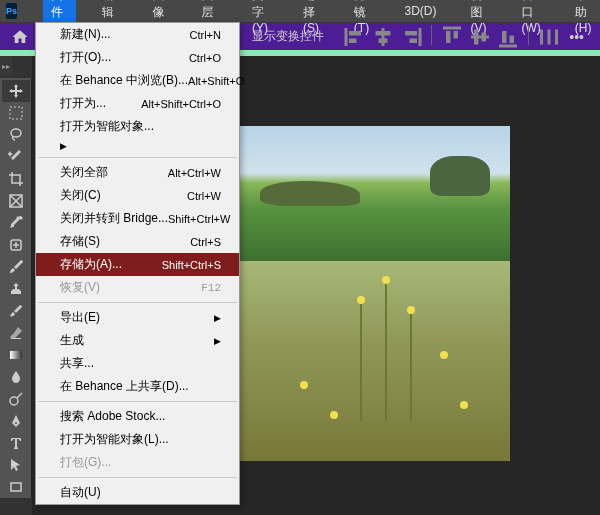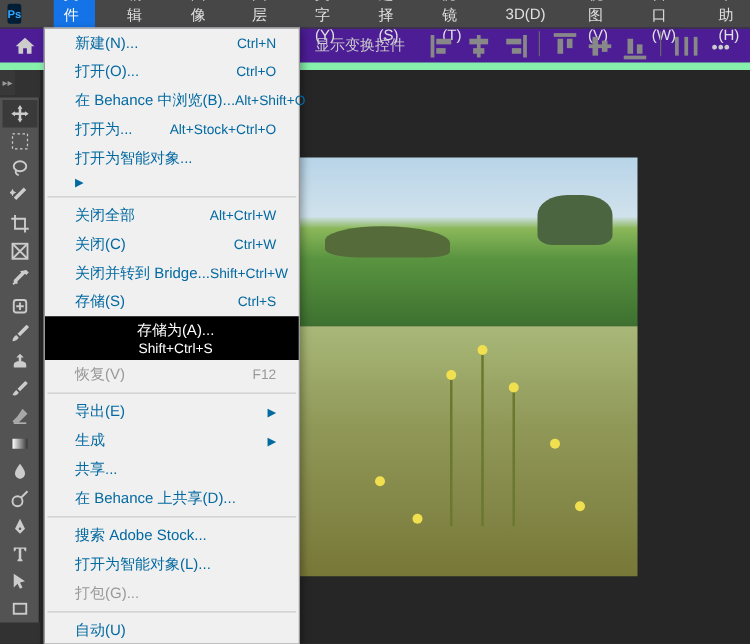--- a/index.html
+++ b/index.html
@@ -19,25 +19,25 @@
 .more-dots { color: #ccc; font-size: 14px; padding: 0 8px; }
 
 .expand-tab { position: absolute; left: 0; top: 56px; width: 12px; height: 20px; background: #383838; display: flex; align-items: center; justify-content: center; color: #999; font-size: 8px; }
 
 .toolbar { position: absolute; left: 0; top: 78px; width: 32px; background: #535353; border-right: 1px solid #222; display: flex; flex-direction: column; align-items: center; padding-top: 2px; }
 .tool { width: 28px; height: 22px; display: flex; align-items: center; justify-content: center; color: #ccc; cursor: pointer; }
 .tool.active { background: #3a3a3a; }
 .tool svg { width: 16px; height: 16px; }
 
 .dropdown { position: absolute; left: 35px; top: 22px; width: 205px; background: #f0f0f0; border: 1px solid #999; box-shadow: 2px 2px 6px rgba(0,0,0,0.3); z-index: 100; }
-.dd-item { display: flex; justify-content: space-between; align-items: center; padding: 3px 18px 3px 24px; font-size: 12px; color: #0369a1; cursor: pointer; white-space: nowrap; }
-.dd-item.selected { background: #000000; color: white; flex-direction: column; }
+.dd-item { display: flex; justify-content: space-between; align-items: center; padding: 3px 18px 3px 24px; font-size: 12px; color: #000000; cursor: pointer; white-space: nowrap; }
+.dd-item.selected { background: #7f1d1d; color: white; }
 .dd-item.disabled { color: #999; }
 .dd-item .shortcut { color: inherit; font-size: 11px; }
-.dd-item.disabled .shortcut { color: #999; }
+.dd-item.disabled .shortcut { color: #999; font-family: Liberation Mono, monospace; }
 .dd-sep { height: 1px; background: #ccc; margin: 3px 2px; }
 .dd-arrow { font-size: 9px; }
 
 .canvas-area { position: absolute; left: 32px; top: 56px; right: 0; bottom: 0; background: #262626; }
 .image-area { position: absolute; left: 208px; top: 70px; width: 270px; }
 .landscape { width: 270px; height: 135px; background: linear-gradient(to bottom, #b8d4e8 0%, #d0e2ec 35%, #8bb85a 42%, #5a9440 60%, #3d7030 100%); position: relative; }
 .landscape::before { content: ""; position: absolute; right: 20px; top: 30px; width: 60px; height: 40px; background: #4a6540; border-radius: 40% 40% 20% 20%; }
 .landscape::after { content: ""; position: absolute; left: 20px; top: 55px; width: 100px; height: 25px; background: #556b3a; border-radius: 50% 60% 20% 30%; }
 .flowers { width: 270px; height: 200px; background: linear-gradient(to bottom, #a8b878 0%, #909858 40%, #787838 100%); position: relative; overflow: hidden; }
 .flower { position: absolute; width: 8px; height: 8px; background: #f0e050; border-radius: 50%; }
@@ -261,21 +261,21 @@
     <div class="dd-item">
       <span>打开(O)...</span>
       <span class="shortcut">Ctrl+O</span>
     </div>
     <div class="dd-item">
       <span>在 Behance 中浏览(B)...</span>
       <span class="shortcut">Alt+Shift+O</span>
     </div>
     <div class="dd-item">
       <span>打开为...</span>
-      <span class="shortcut">Alt+Stock+Ctrl+O</span>
+      <span class="shortcut">Alt+Shift+Ctrl+O</span>
     </div>
     <div class="dd-item">
       <span>打开为智能对象...</span>
     </div>
     <div class="dd-item">
       <span class="dd-arrow">▶</span>
     </div>
     <div class="dd-sep"></div>
     <div class="dd-item">
       <span>关闭全部</span>

